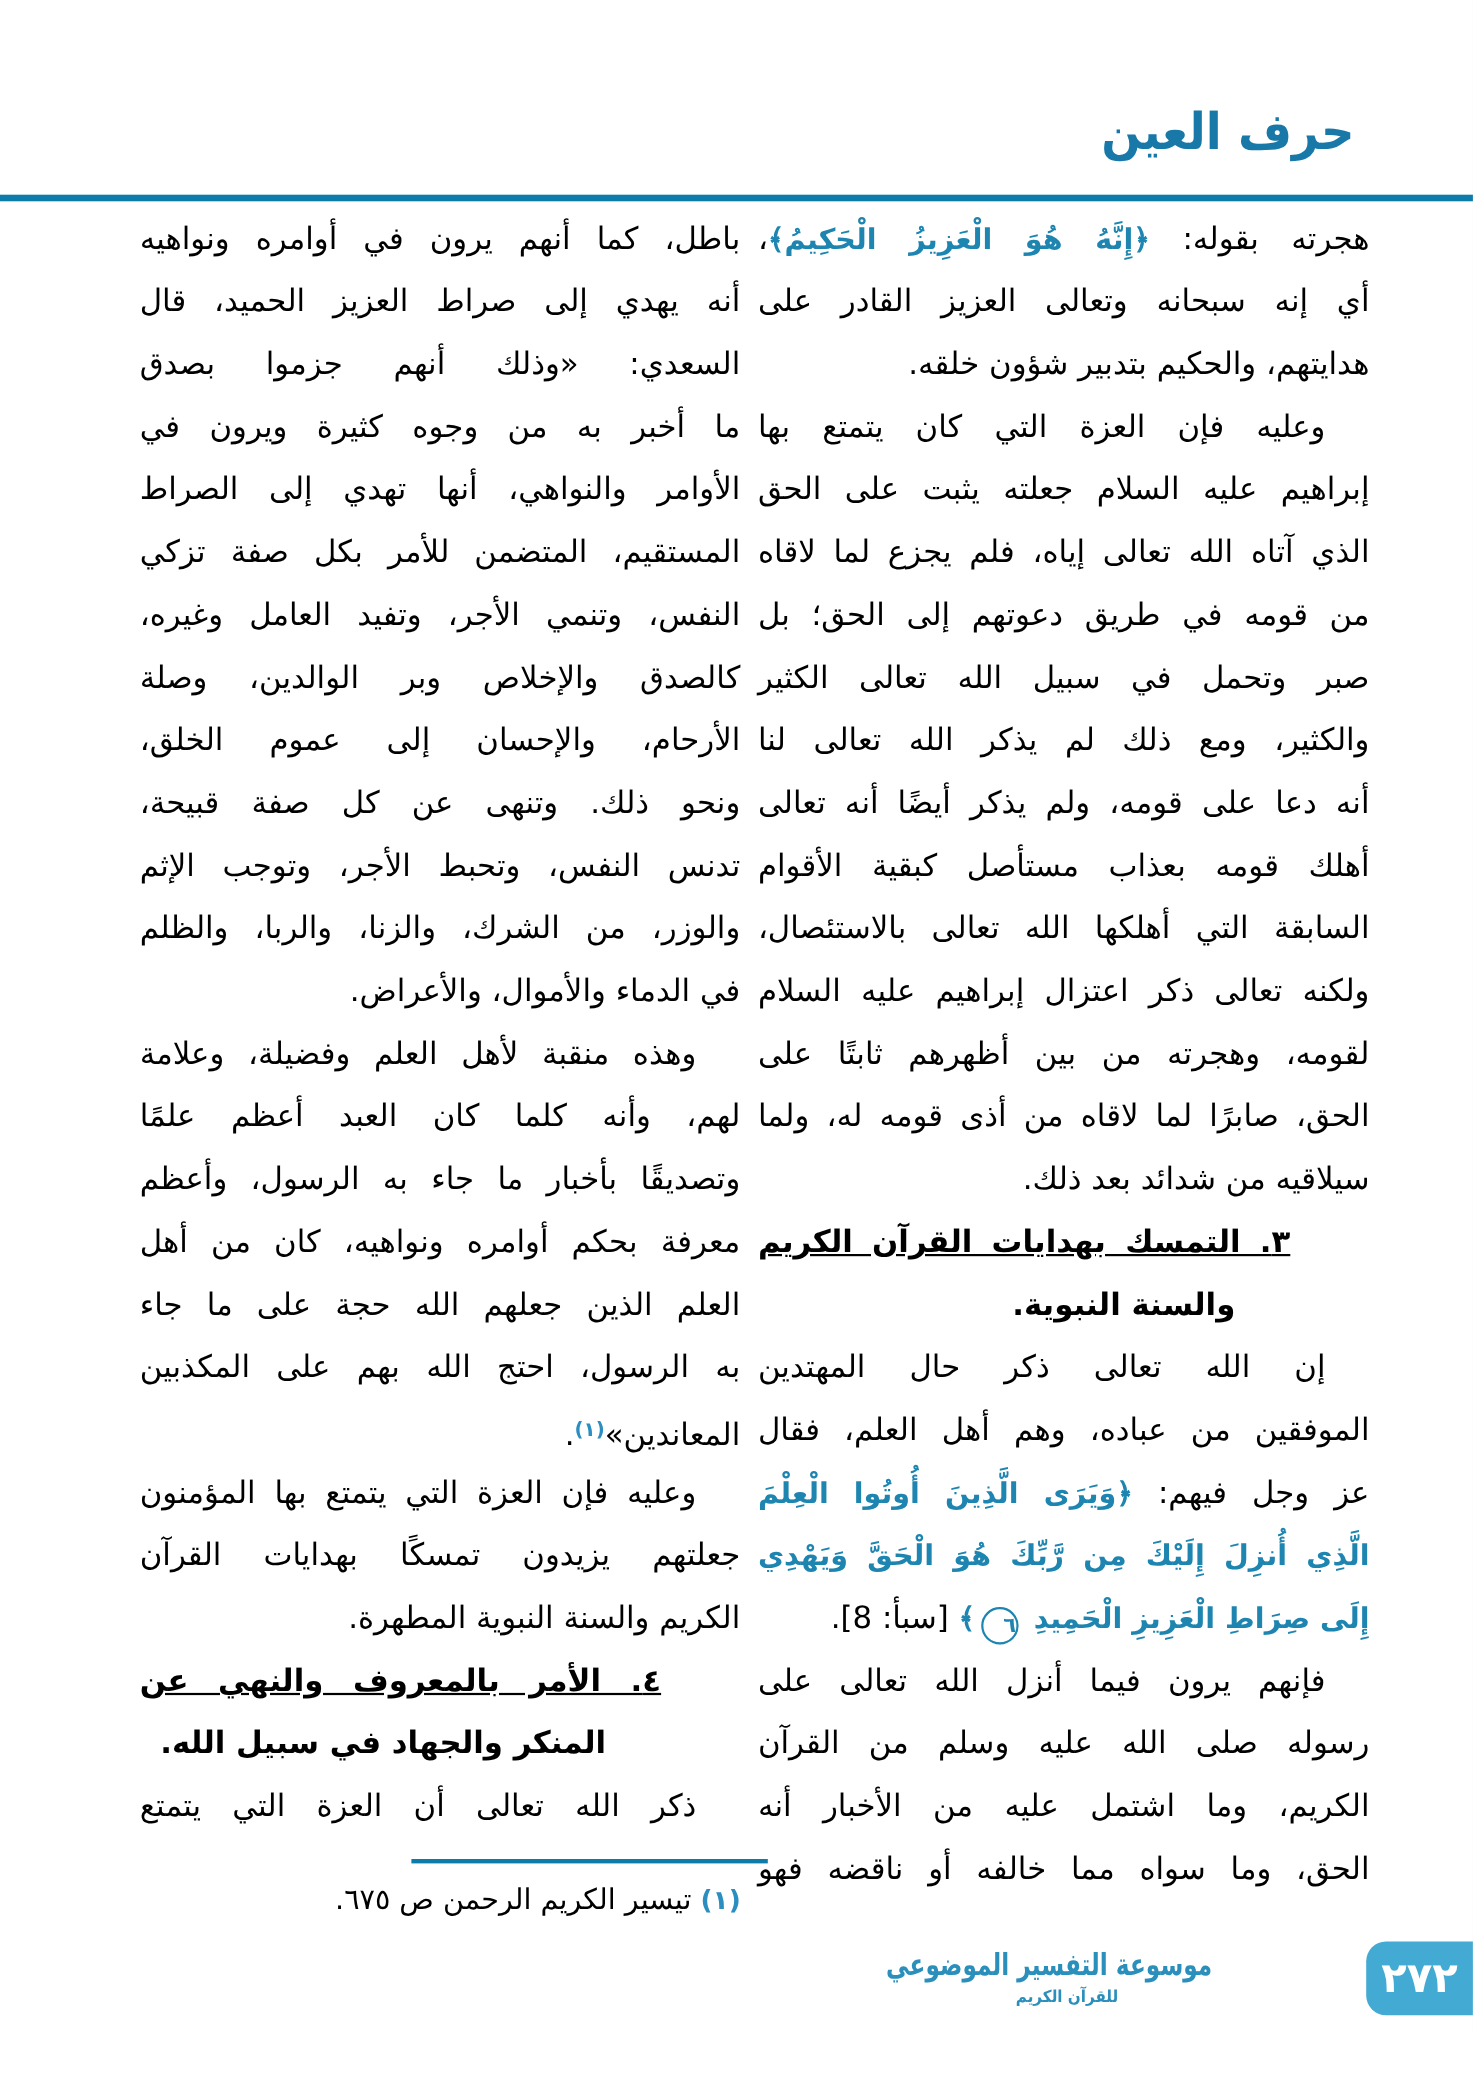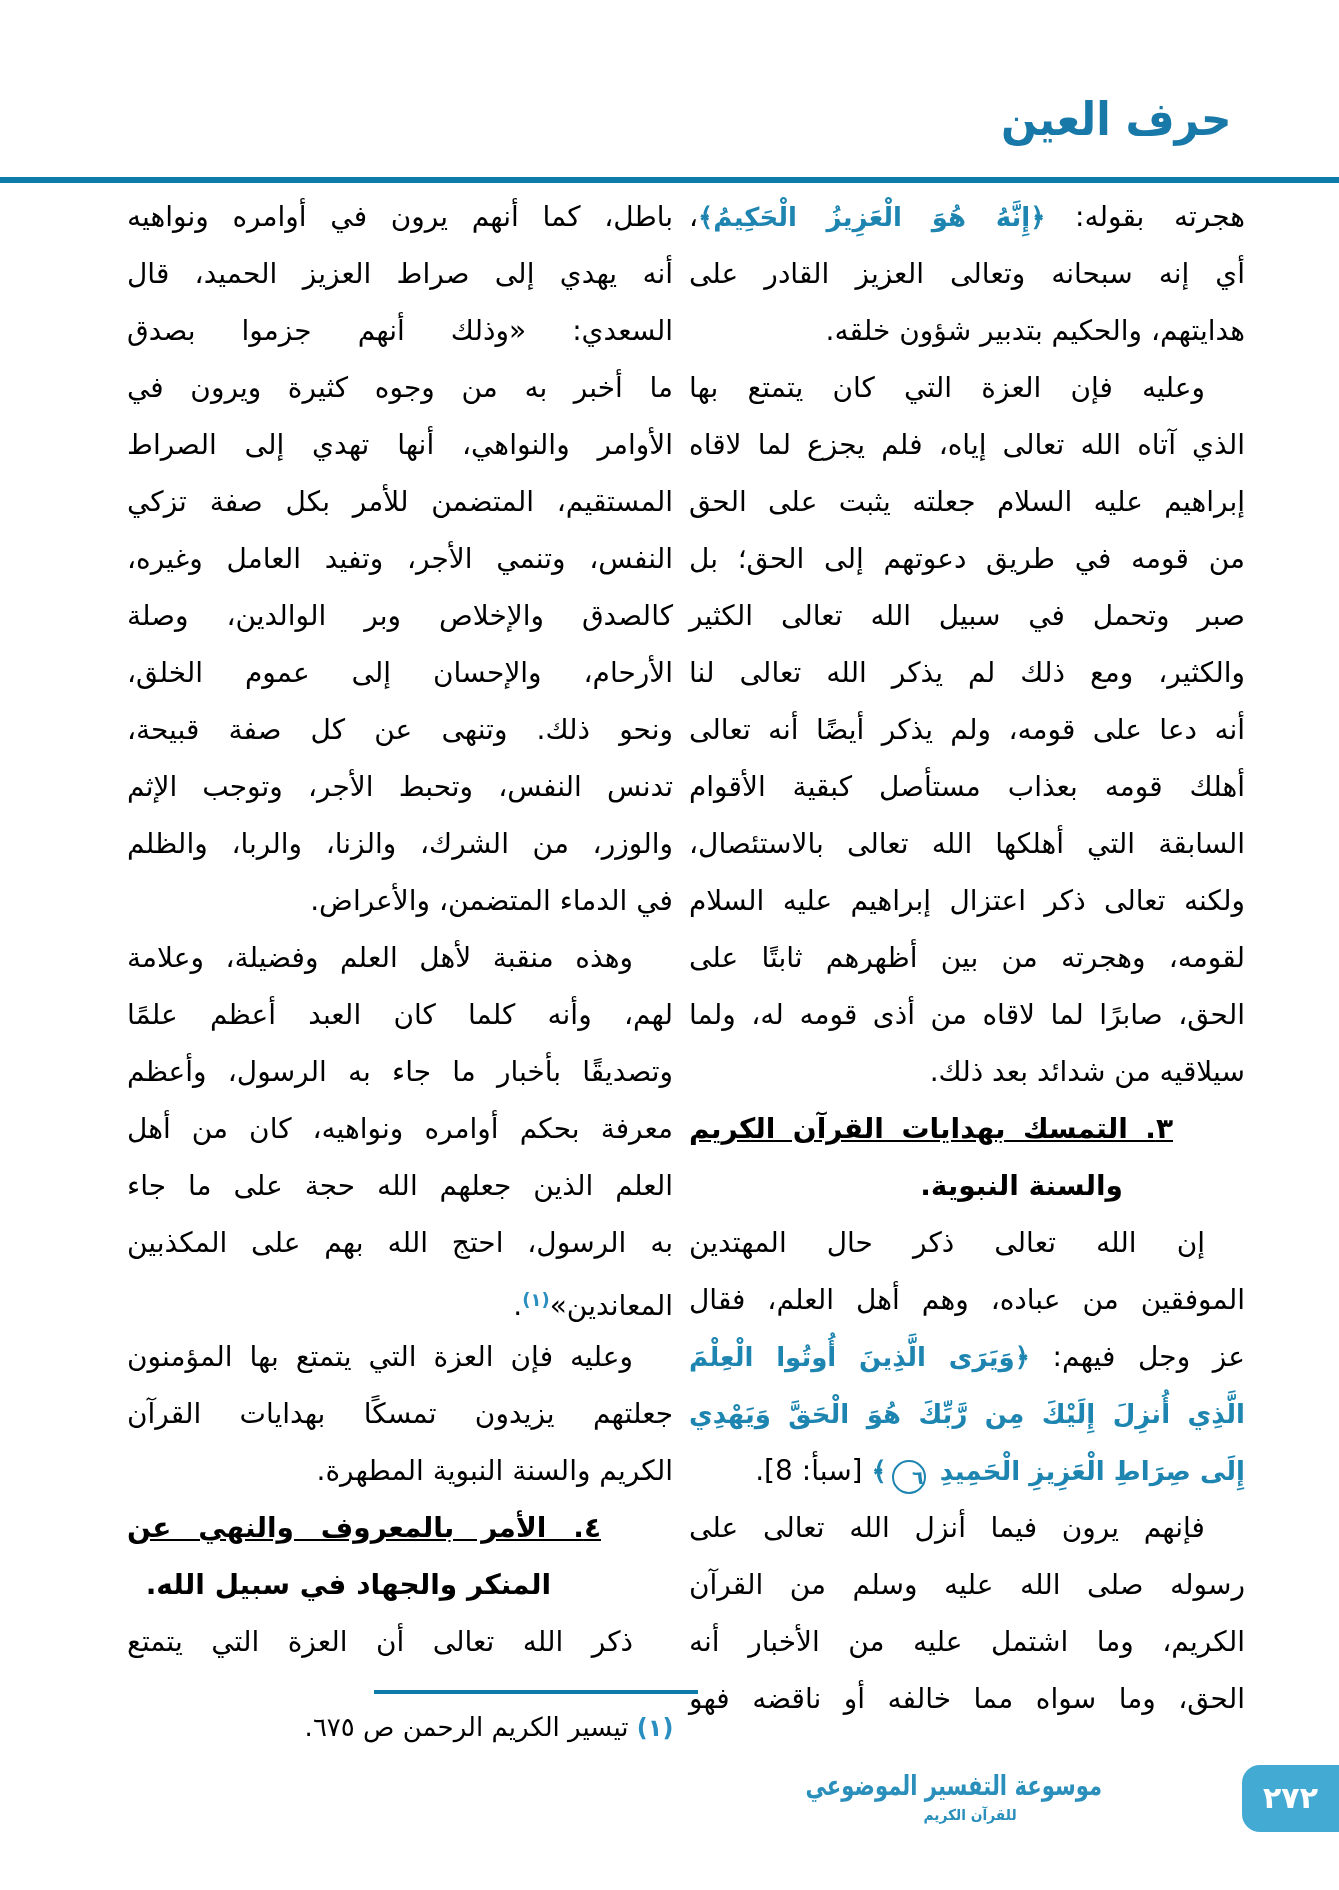--- a/index.html
+++ b/index.html
@@ -67,39 +67,39 @@
     transform:scaleX(.88) scaleY(1.15); transform-origin:center;
     display:block;
   }
   .footer-logo .logo-sub{
     display:block; font-size:15px; font-weight:bold; margin-top:6px;
     transform:scaleX(.92); transform-origin:center;
   }
   .page-badge{
     position:absolute; top:1765px; right:0; width:97px; height:67px;
     background:#42aad3; border-radius:18px 0 0 18px;
-    color:#fff; font-size:30px; font-weight:bold;
+    color:#fff; font-size:38px; font-weight:bold;
     text-align:center; line-height:66px;
   }
 </style>
 </head>
 <body>
 
 <div class="page">
 
   <div class="header-title">حرف العين</div>
   <div class="header-rule"></div>
 
   <section class="col col-right">
       <div class="line"><span class="seg-n">هجرته بقوله: </span><span class="seg-q">﴿إِنَّهُ هُوَ الْعَزِيزُ الْحَكِيمُ﴾</span><span class="seg-n">،</span></div>
       <div class="line"><span class="seg-n">أي إنه سبحانه وتعالى العزيز القادر على</span></div>
       <div class="line end"><span class="seg-n">هدايتهم، والحكيم بتدبير شؤون خلقه.</span></div>
       <div class="line ind1"><span class="seg-n">وعليه فإن العزة التي كان يتمتع بها</span></div>
+      <div class="line"><span class="seg-n">إبراهيم عليه السلام جعلته يثبت على الحق</span></div>
       <div class="line"><span class="seg-n">الذي آتاه الله تعالى إياه، فلم يجزع لما لاقاه</span></div>
-      <div class="line"><span class="seg-n">إبراهيم عليه السلام جعلته يثبت على الحق</span></div>
       <div class="line"><span class="seg-n">من قومه في طريق دعوتهم إلى الحق؛ بل</span></div>
       <div class="line"><span class="seg-n">صبر وتحمل في سبيل الله تعالى الكثير</span></div>
       <div class="line"><span class="seg-n">والكثير، ومع ذلك لم يذكر الله تعالى لنا</span></div>
       <div class="line"><span class="seg-n">أنه دعا على قومه، ولم يذكر أيضًا أنه تعالى</span></div>
       <div class="line"><span class="seg-n">أهلك قومه بعذاب مستأصل كبقية الأقوام</span></div>
       <div class="line"><span class="seg-n">السابقة التي أهلكها الله تعالى بالاستئصال،</span></div>
       <div class="line"><span class="seg-n">ولكنه تعالى ذكر اعتزال إبراهيم عليه السلام</span></div>
       <div class="line"><span class="seg-n">لقومه، وهجرته من بين أظهرهم ثابتًا على</span></div>
       <div class="line"><span class="seg-n">الحق، صابرًا لما لاقاه من أذى قومه له، ولما</span></div>
       <div class="line end"><span class="seg-n">سيلاقيه من شدائد بعد ذلك.</span></div>
@@ -121,21 +121,21 @@
       <div class="line"><span class="seg-n">السعدي: «وذلك أنهم جزموا بصدق</span></div>
       <div class="line"><span class="seg-n">ما أخبر به من وجوه كثيرة ويرون في</span></div>
       <div class="line"><span class="seg-n">الأوامر والنواهي، أنها تهدي إلى الصراط</span></div>
       <div class="line"><span class="seg-n">المستقيم، المتضمن للأمر بكل صفة تزكي</span></div>
       <div class="line"><span class="seg-n">النفس، وتنمي الأجر، وتفيد العامل وغيره،</span></div>
       <div class="line"><span class="seg-n">كالصدق والإخلاص وبر الوالدين، وصلة</span></div>
       <div class="line"><span class="seg-n">الأرحام، والإحسان إلى عموم الخلق،</span></div>
       <div class="line"><span class="seg-n">ونحو ذلك. وتنهى عن كل صفة قبيحة،</span></div>
       <div class="line"><span class="seg-n">تدنس النفس، وتحبط الأجر، وتوجب الإثم</span></div>
       <div class="line"><span class="seg-n">والوزر، من الشرك، والزنا، والربا، والظلم</span></div>
-      <div class="line end"><span class="seg-n">في الدماء المتضمن، والأعراض.</span></div>
+      <div class="line end"><span class="seg-n">في الدماء والأموال، والأعراض.</span></div>
       <div class="line ind1"><span class="seg-n">وهذه منقبة لأهل العلم وفضيلة، وعلامة</span></div>
       <div class="line"><span class="seg-n">لهم، وأنه كلما كان العبد أعظم علمًا</span></div>
       <div class="line"><span class="seg-n">وتصديقًا بأخبار ما جاء به الرسول، وأعظم</span></div>
       <div class="line"><span class="seg-n">معرفة بحكم أوامره ونواهيه، كان من أهل</span></div>
       <div class="line"><span class="seg-n">العلم الذين جعلهم الله حجة على ما جاء</span></div>
       <div class="line"><span class="seg-n">به الرسول، احتج الله بهم على المكذبين</span></div>
       <div class="line end"><span class="seg-n">المعاندين»</span><span class="seg-f">(١)</span><span class="seg-n">.</span></div>
       <div class="line ind1"><span class="seg-n">وعليه فإن العزة التي يتمتع بها المؤمنون</span></div>
       <div class="line"><span class="seg-n">جعلتهم يزيدون تمسكًا بهدايات القرآن</span></div>
       <div class="line end"><span class="seg-n">الكريم والسنة النبوية المطهرة.</span></div>

